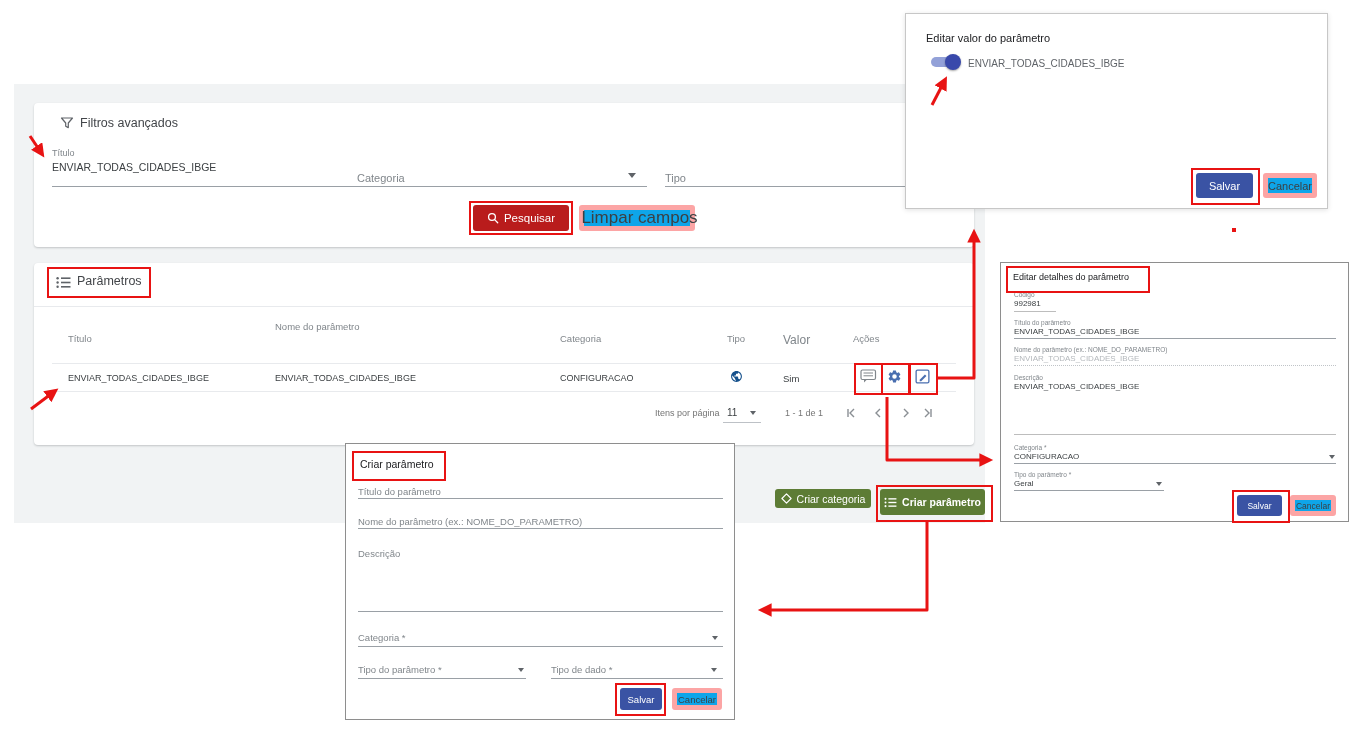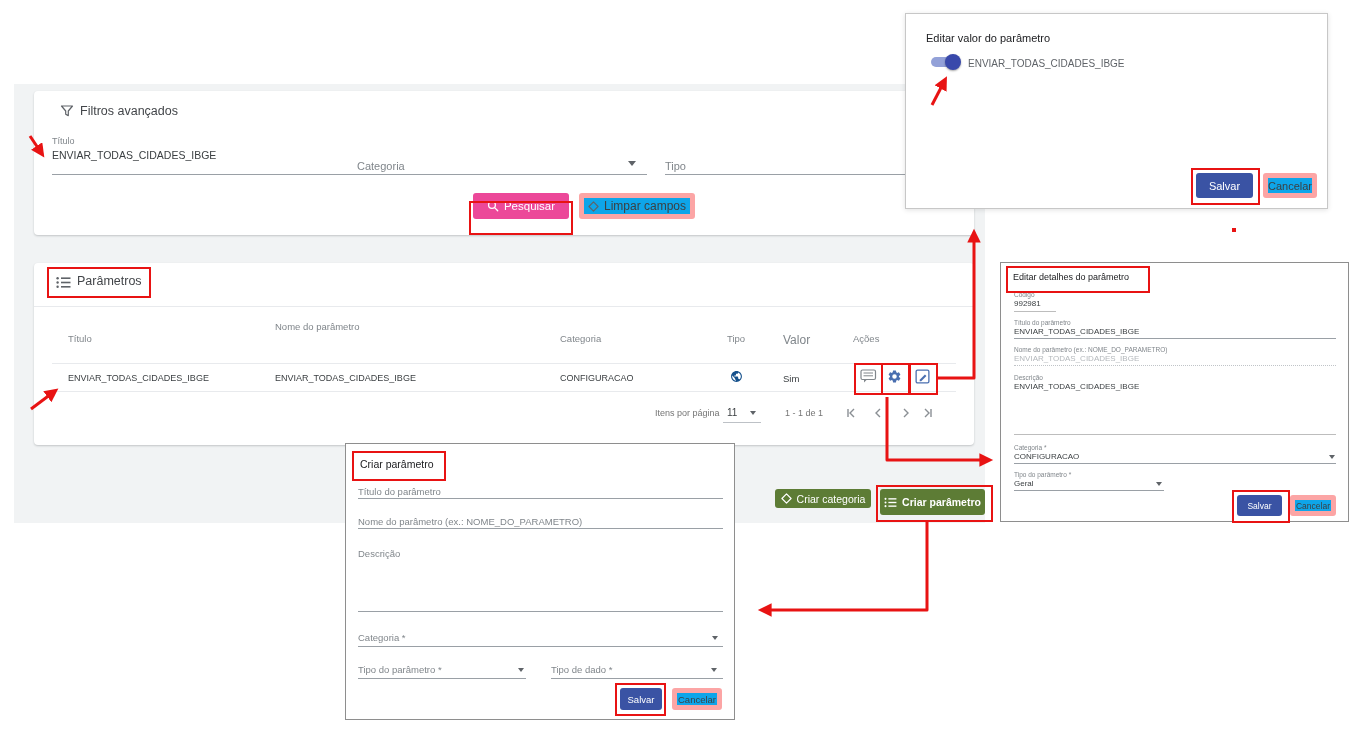--- a/index.html
+++ b/index.html
@@ -13,41 +13,41 @@
   .u{position:absolute;border-bottom:1px solid #9aa0a6;height:0}
   .u-dot{position:absolute;border-bottom:1px dotted #c0c4c8;height:0}
   .hr{position:absolute;border-bottom:1px solid #e8eaed;height:0}
   .lbl{color:#80868b;white-space:nowrap}
   .val{color:#3c4043;white-space:nowrap}
   .ghost{color:#b4b8bc;white-space:nowrap}
   .caret{width:0;height:0;border-left:4px solid transparent;border-right:4px solid transparent;border-top:5px solid #5f6368}
   .caret.sm{border-left-width:3px;border-right-width:3px;border-top-width:4px}
   .btn{display:flex;align-items:center;justify-content:center;gap:5px;border-radius:3px;
        white-space:nowrap;box-sizing:border-box;cursor:pointer}
-  .btn-steel{background:#ec4899;color:#fff}
+  .btn-steel{background:#b91c1c;color:#fff}
   .btn-indigo{background:#3a53a4;color:#fff}
   .btn-green{background:#5d7c35;color:#fff}
   .btn-white{background:#0ea5e9;color:#3c4043;border:5px solid #fca5a5}
   .dialog{position:absolute;background:#fff;z-index:10}
   .dlg-valor{border:1px solid #c7c7c7;box-shadow:0 1px 5px rgba(0,0,0,.12)}
   .dlg-gray{border:1px solid #8e8e8e}
   .rb{position:absolute;border:2px solid #e81313;z-index:30;pointer-events:none}
   .overlay{position:absolute;left:0;top:0;z-index:29;pointer-events:none}
 </style>
 </head>
 <body>
 
 <div class="page">
 
   <div class="main">
 
 
     <div class="mainbody"></div>
 
-    <div class="card" style="left:20px;top:36px;width:940px;height:144px">
+    <div class="card" style="left:20px;top:48px;width:940px;height:144px">
       <svg class="abs" style="left:26px;top:13px" width="14" height="14" viewBox="0 0 14 14">
         <path d="M1.5 2 h11 l-4.2 5 v4.6 l-2.6 -1.4 V7 z" fill="none" stroke="#5f6368" stroke-width="1.2" stroke-linejoin="round"></path>
       </svg>
       <span class="abs" style="left:46px;top:13px;font-size:12.5px;color:#424549">Filtros avançados</span>
 
       <div class="abs" style="left:18px;top:45px">
         <span class="lbl" style="position:absolute;left:0;top:0;font-size:9px">Título</span>
         <span class="val" style="position:absolute;left:0;top:13px;font-size:10.5px">ENVIAR_TODAS_CIDADES_IBGE</span>
       </div>
       <div class="u" style="left:18px;top:83px;width:338px"></div>
@@ -63,21 +63,21 @@
       </div>
       <div class="u" style="left:631px;top:83px;width:290px"></div>
 
       <div class="btn btn-steel abs" style="left:439px;top:102px;width:96px;height:26px;font-size:11.5px">
         <svg width="12" height="12" viewBox="0 0 13 13">
           <circle cx="5.4" cy="5.4" r="3.7" fill="none" stroke="#fff" stroke-width="1.4"></circle>
           <line x1="8.3" y1="8.3" x2="11.6" y2="11.6" stroke="#fff" stroke-width="1.4" stroke-linecap="round"></line>
         </svg>
         <span>Pesquisar</span>
       </div>
-      <div class="btn btn-white abs" style="left:545px;top:102px;width:116px;height:26px;font-size:12px">
+      <div class="btn btn-white abs" style="left:545px;top:102px;width:116px;height:26px;font-size:17px">
         <svg width="11" height="11" viewBox="0 0 12 12">
           <path d="M6 1 L11 6 L6 11 L1 6 z" fill="none" stroke="#5f6368" stroke-width="1.2" stroke-linejoin="round"></path>
         </svg>
         <span>Limpar campos</span>
       </div>
     </div>
 
     <div class="card" style="left:20px;top:208px;width:940px;height:182px">
       <svg class="abs" style="left:22px;top:13px" width="15" height="13" viewBox="0 0 15 13">
         <circle cx="1.6" cy="2.2" r="1.2" fill="#5f6368"></circle>

